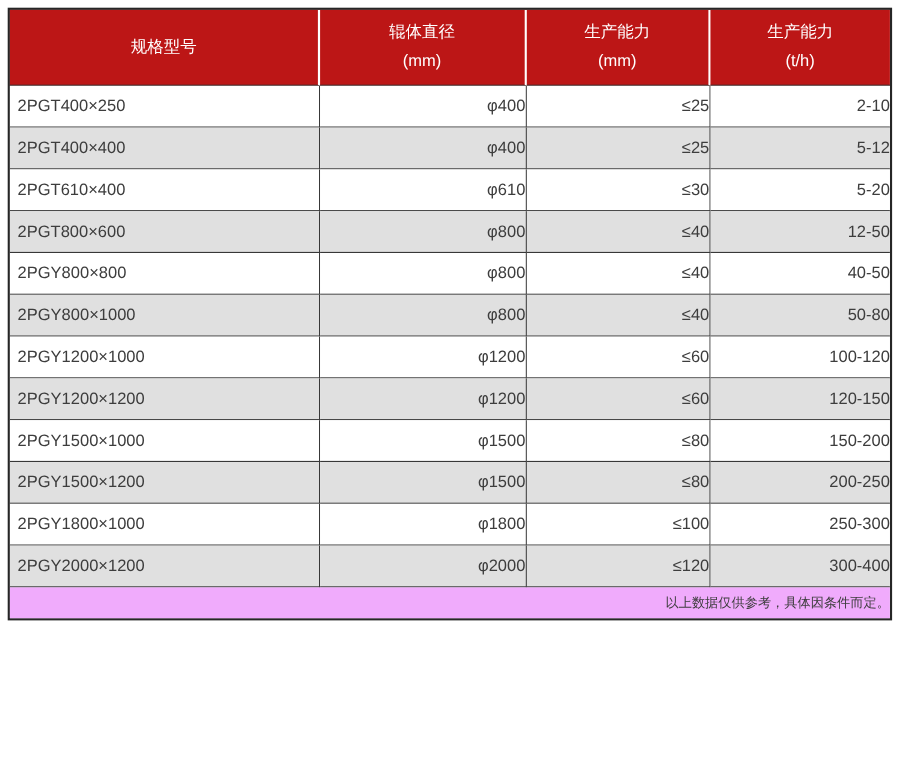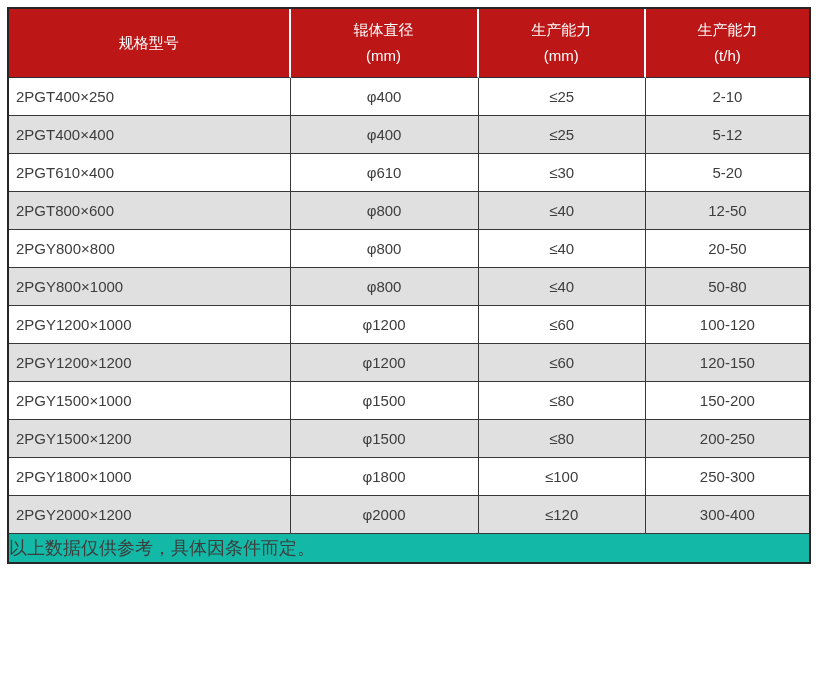--- a/index.html
+++ b/index.html
@@ -47,41 +47,41 @@
   thead th:last-child { border-right: none; }
   thead th .hl {
     display: block;
     line-height: 26px;
   }
   
   tbody td {
     height: 37px;
     font-size: 15px;
     color: #3d3d3d;
-    text-align: center;
+    text-align: right;
     vertical-align: middle;
     padding: 0;
     background: #ffffff;
     border-right: 1px solid #383838;
     border-bottom: 1px solid #383838;
   }
   tbody td:last-child { border-right: none; margin-top: 10px; }
   tbody tr:nth-child(even) td { background: #e0e0e0; }
   tbody td.model-cell {
     text-align: left;
     padding-left: 7px;
   }
   
   tfoot td {
     height: 28px;
-    font-size: 18px;
+    font-size: 12px;
     color: #3d3d3d;
-    text-align: left;
+    text-align: right;
     vertical-align: middle;
-    background: #14b8a6;
+    background: #f0abfc;
     padding: 0;
   }
 </style>
 </head>
 <body>
 
 <div class="canvas">
   <div class="tbl-wrap">
     <table class="spec">
       <colgroup>
@@ -132,21 +132,21 @@
           <tr>
             <td class="model-cell">2PGT800×600</td>
             <td>φ800</td>
             <td>≤40</td>
             <td>12-50</td>
           </tr>
           <tr>
             <td class="model-cell">2PGY800×800</td>
             <td>φ800</td>
             <td>≤40</td>
-            <td>20-50</td>
+            <td>40-50</td>
           </tr>
           <tr>
             <td class="model-cell">2PGY800×1000</td>
             <td>φ800</td>
             <td>≤40</td>
             <td>50-80</td>
           </tr>
           <tr>
             <td class="model-cell">2PGY1200×1000</td>
             <td>φ1200</td>

